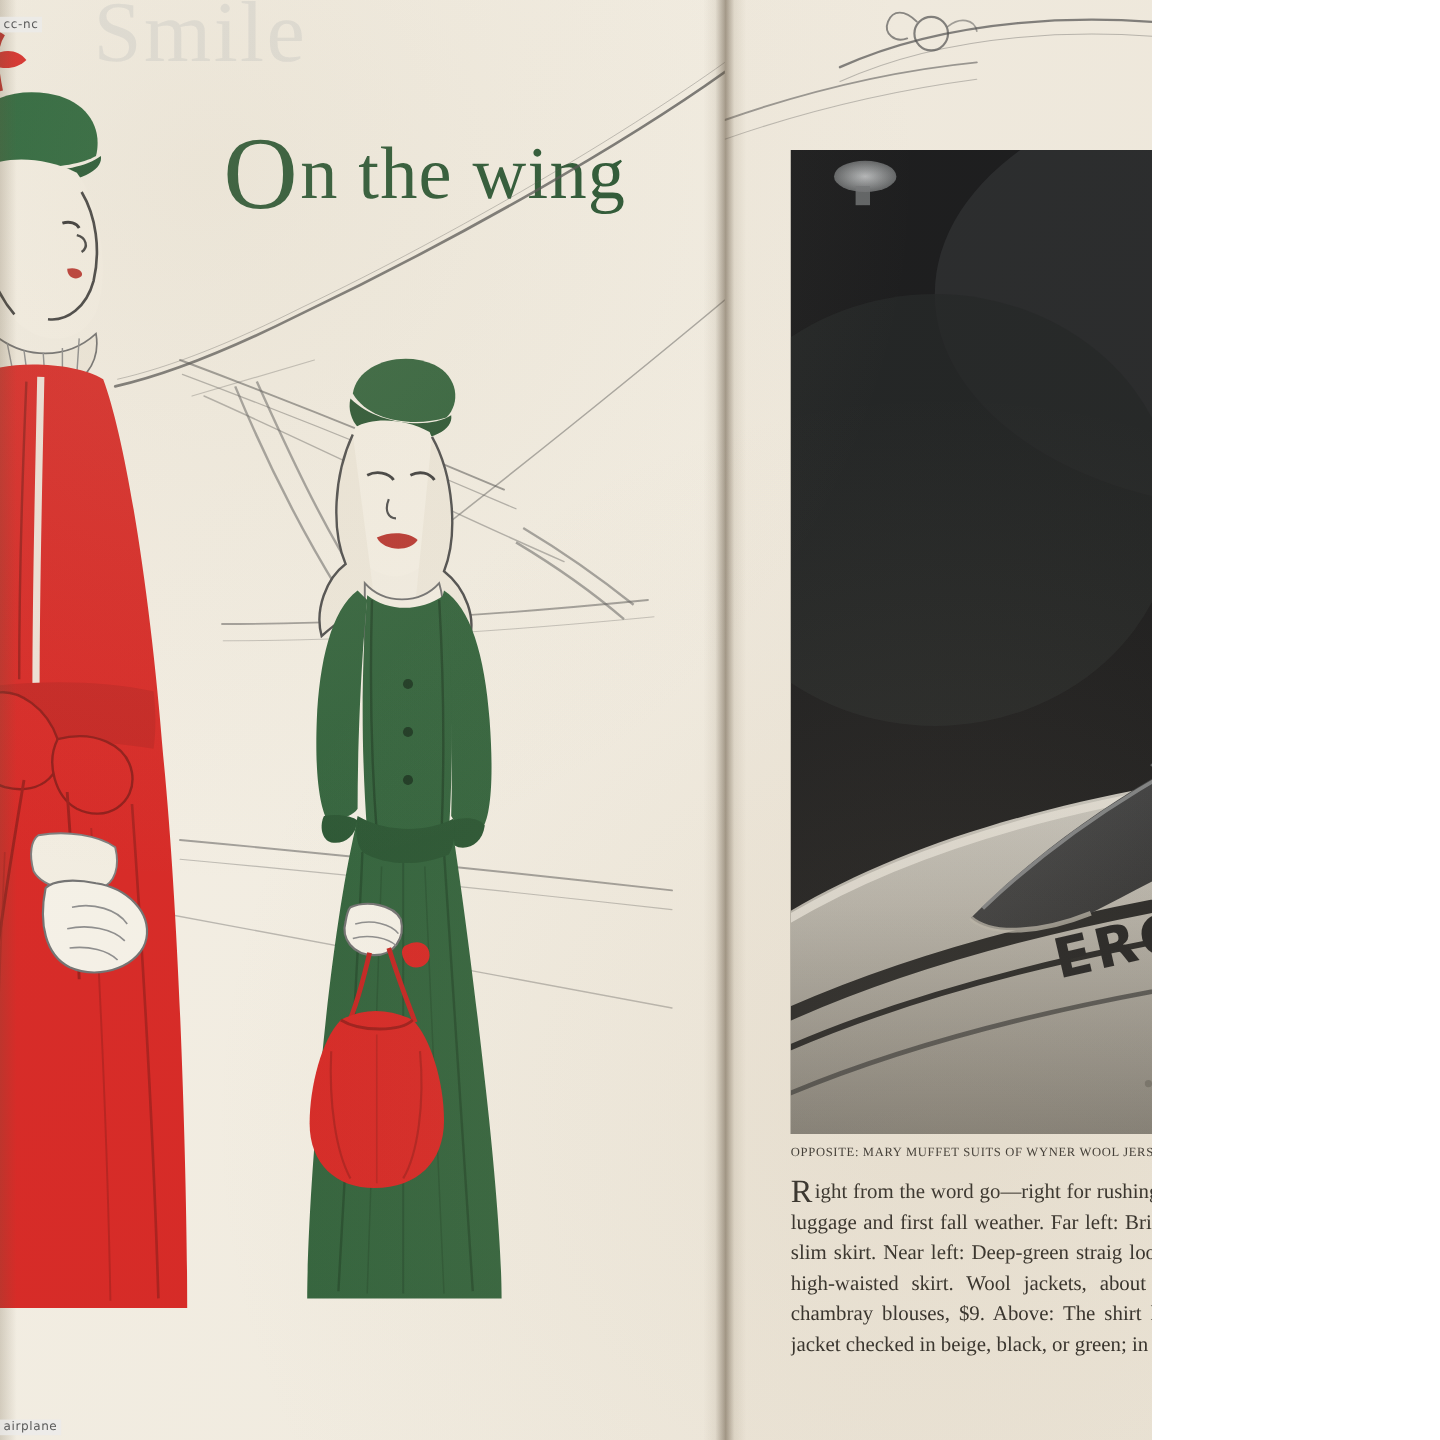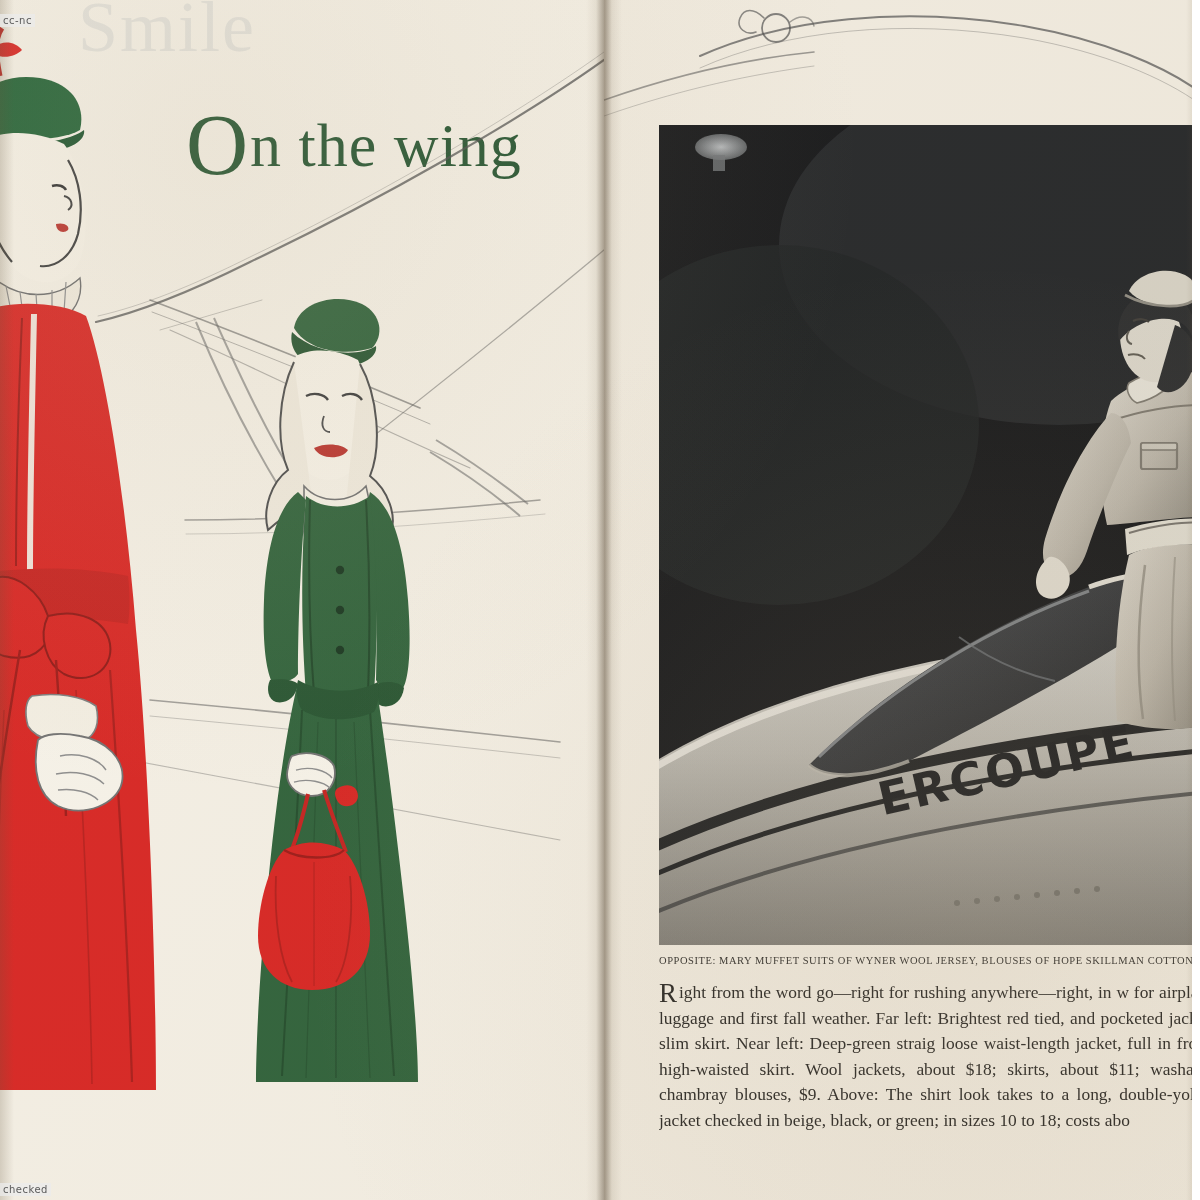--- a/index.html
+++ b/index.html
@@ -2,21 +2,21 @@
 <html><head>
 <meta charset="utf-8">
 <style>
   html, body {
     margin: 0;
     padding: 0;
     background: #ffffff;
   }
   #page {
     position: relative;
-    width: 1192px;
+    width: 960px;
     height: 1200px;
     overflow: hidden;
     background: #f2ece1;
     font-family: "Liberation Serif", serif;
   }
 
   
   .left-page {
     position: absolute;
     left: 0; top: 0;
@@ -439,14 +439,14 @@
       </p>
     </div>
 
     <div class="page-edge-shadow edge-right"></div>
   </div>
 
   <div class="gutter"></div>
   <div class="grain"></div>
 
   <div class="wm wm-tl">cc-nc</div>
-  <div class="wm wm-bl">checked</div>
+  <div class="wm wm-bl">airplane</div>
 </div>
 
 </body></html>

